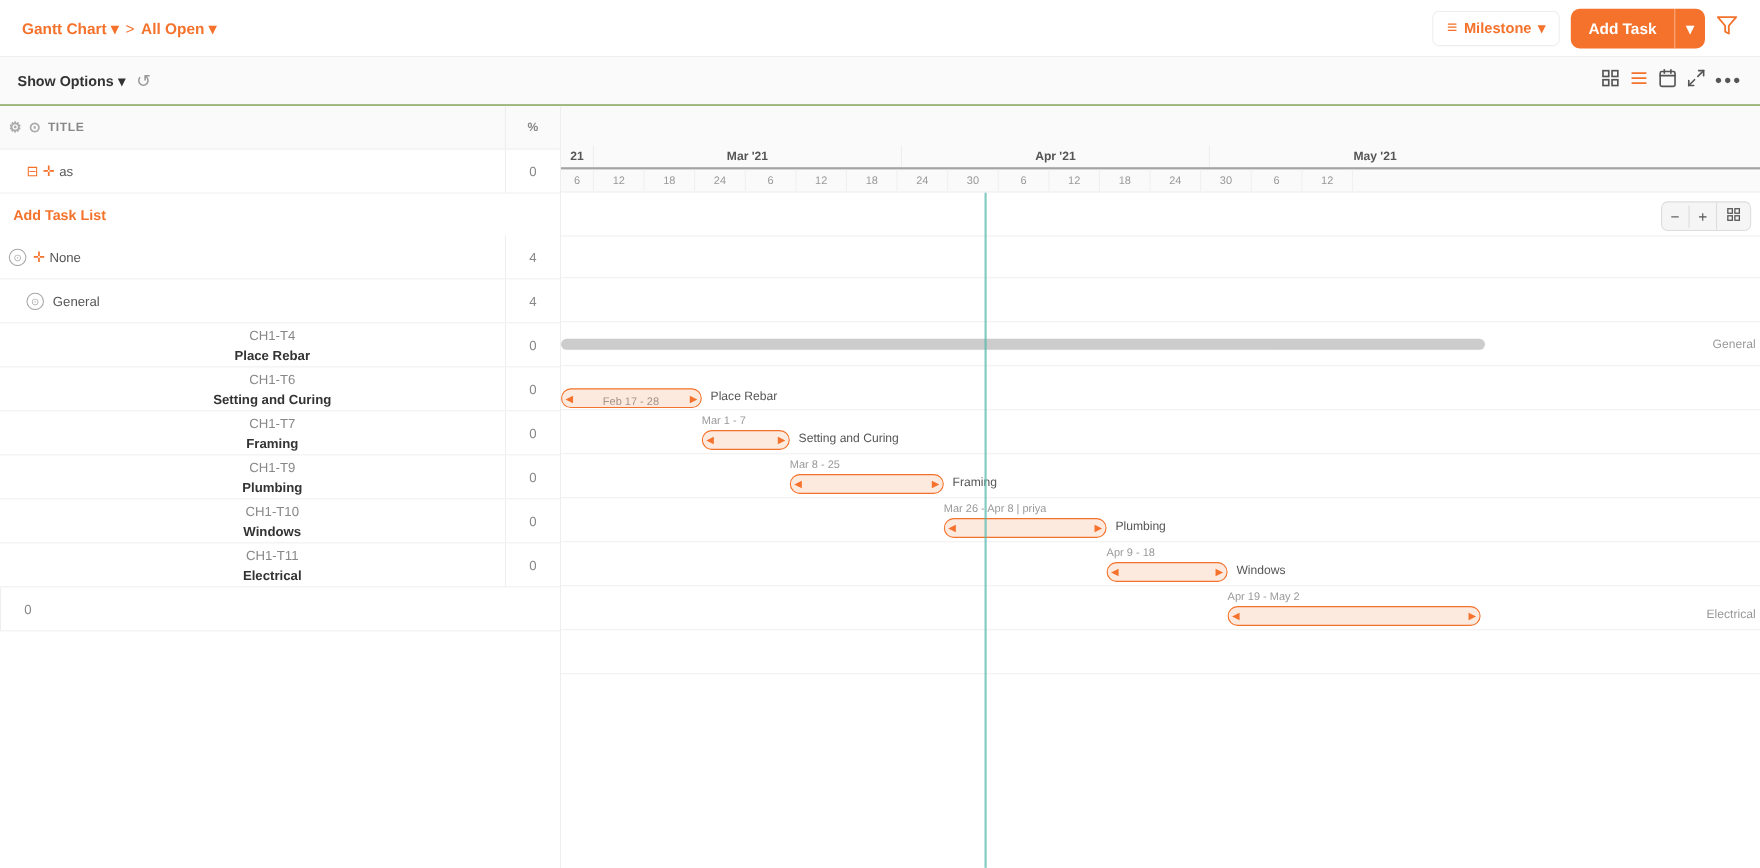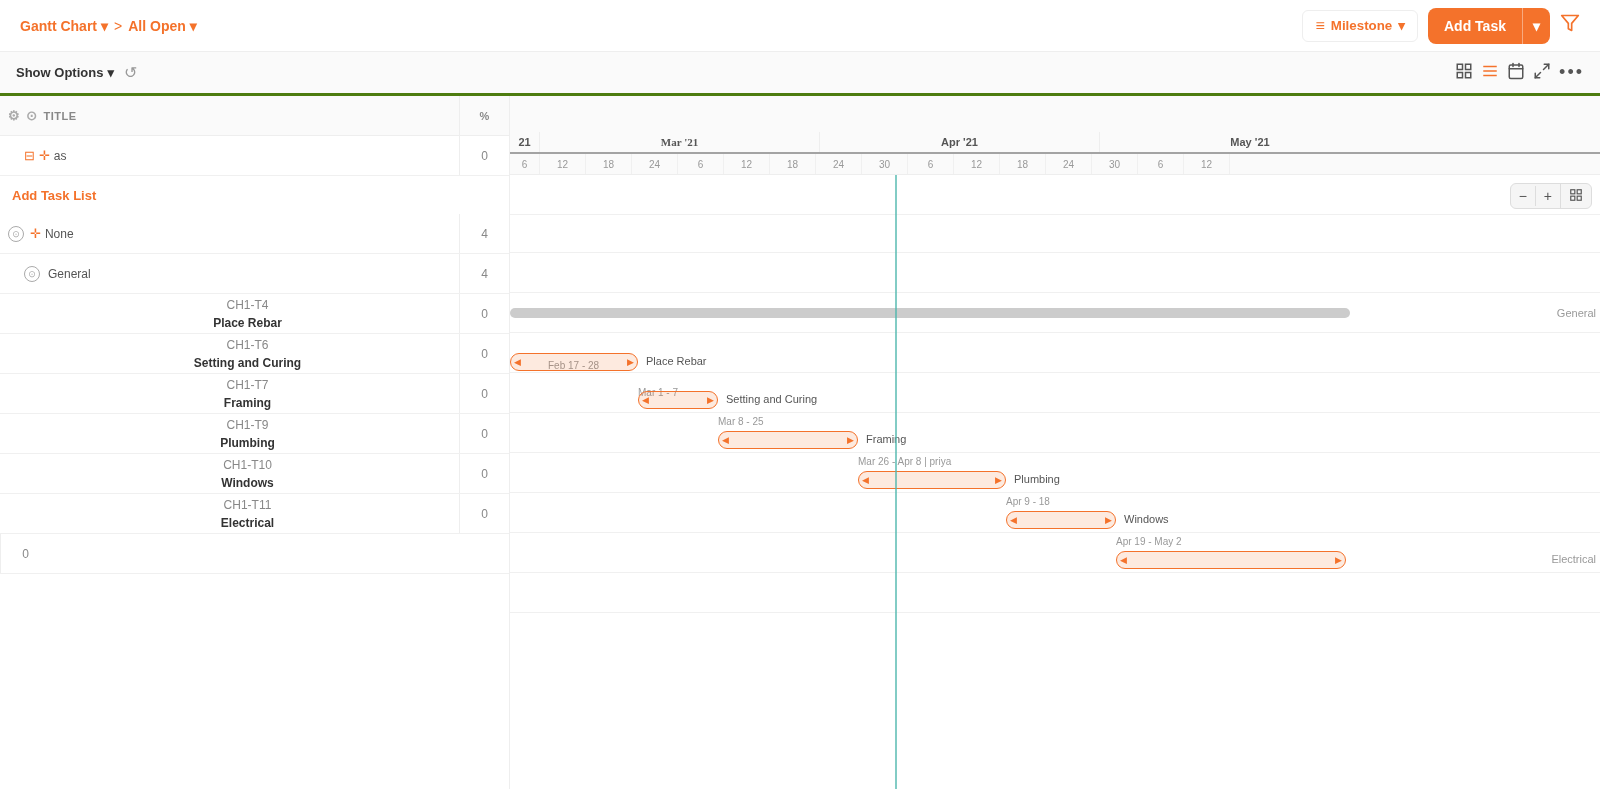--- a/index.html
+++ b/index.html
@@ -25,21 +25,21 @@
       font-weight: 600; font-size: 14px; cursor: pointer; overflow: hidden;
     }
     .add-task-main { padding: 8px 16px; }
     .add-task-divider { width: 1px; background: rgba(255,255,255,0.4); height: 36px; }
     .add-task-arrow { padding: 8px 10px; }
     .filter-icon-btn { background: none; border: none; cursor: pointer; color: #f4722b; font-size: 18px; }
 
     
     .toolbar {
       display: flex; align-items: center; justify-content: space-between;
-      padding: 8px 16px; border-bottom: 3px solid #4d7c0f; background: #fafafa; height: 44px;
+      padding: 8px 16px; border-bottom: 1px solid #4d7c0f; background: #fafafa; height: 44px;
     }
     .toolbar-left { display: flex; align-items: center; gap: 10px; }
     .show-options-btn {
       display: flex; align-items: center; gap: 4px;
       font-weight: 600; font-size: 13px; color: #333; cursor: pointer; background: none; border: none;
     }
     .undo-btn { background: none; border: none; cursor: pointer; color: #999; font-size: 16px; }
     .toolbar-right { display: flex; align-items: center; gap: 8px; }
     .toolbar-icon-btn { background: none; border: none; cursor: pointer; color: #555; font-size: 16px; }
     .toolbar-icon-red { color: #f4722b; }
@@ -319,21 +319,21 @@
     </div>
   </div>
 
   <div class="gantt-panel">
 
     <div class="gantt-header">
       <div class="gantt-months">
         <div class="gantt-month" style="width:30px;">
           <span>21</span>
         </div>
-        <div class="gantt-month" style="width:280px;font-family:Liberation Serif, serif;">
+        <div class="gantt-month" style="width:280px;">
           <span>Mar '21</span>
         </div>
         <div class="gantt-month" style="width:280px;">
           <span>Apr '21</span>
         </div>
         <div class="gantt-month" style="width:300px; border-right:none;">
           <span>May '21</span>
         </div>
       </div>
       <div class="gantt-days">
@@ -392,21 +392,21 @@
         </div>
         <div style="position:absolute; top:20px; left:0px; width:128px; height:18px; border-radius:9px; background:rgba(244,114,43,0.15); border:1.5px solid #f4722b; display:flex; align-items:center;">
           <span style="font-size:9px; color:#f4722b; padding:0 3px;">◀</span>
           <span style="flex:1;"></span>
           <span style="font-size:9px; color:#f4722b; padding:0 3px;">▶</span>
         </div>
         <span style="position:absolute; top:22px; left:136px; font-size:11px; color:#555; white-space:nowrap;">Place Rebar</span>
       </div>
 
       <div class="gantt-row" style="height:40px; border-bottom:1px solid #f0f0f0; position:relative;">
-        <div style="position:absolute; top:0; left:128px;margin-top:11px;">
+        <div style="position:absolute; top:0; left:128px;">
           <span style="font-size:10px; color:#999; white-space:nowrap;">Mar 1 - 7</span>
         </div>
         <div style="position:absolute; top:18px; left:128px; width:80px; height:18px; border-radius:9px; background:rgba(244,114,43,0.15); border:1.5px solid #f4722b; display:flex; align-items:center;">
           <span style="font-size:9px; color:#f4722b; padding:0 3px;">◀</span>
           <span style="flex:1;"></span>
           <span style="font-size:9px; color:#f4722b; padding:0 3px;">▶</span>
         </div>
         <span style="position:absolute; top:20px; left:216px; font-size:11px; color:#555; white-space:nowrap;">Setting and Curing</span>
       </div>
 

